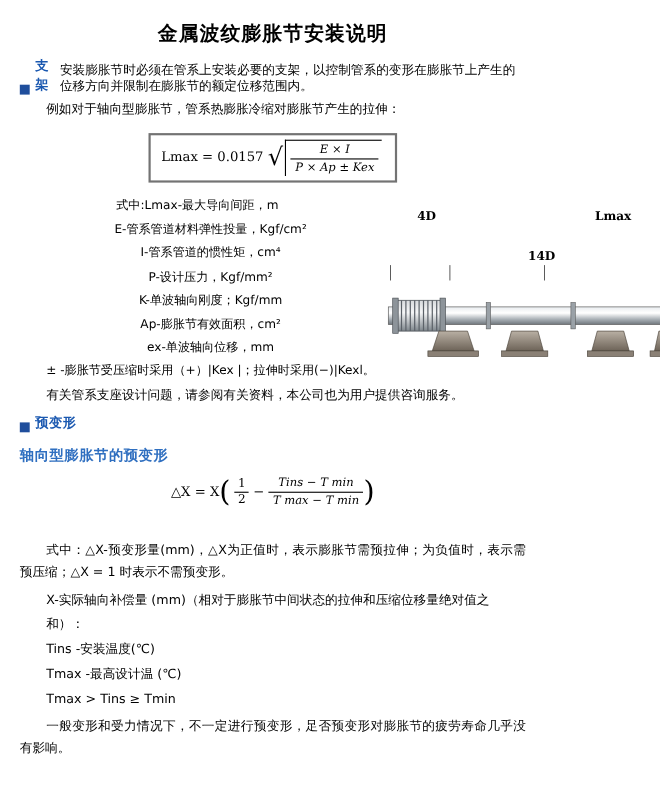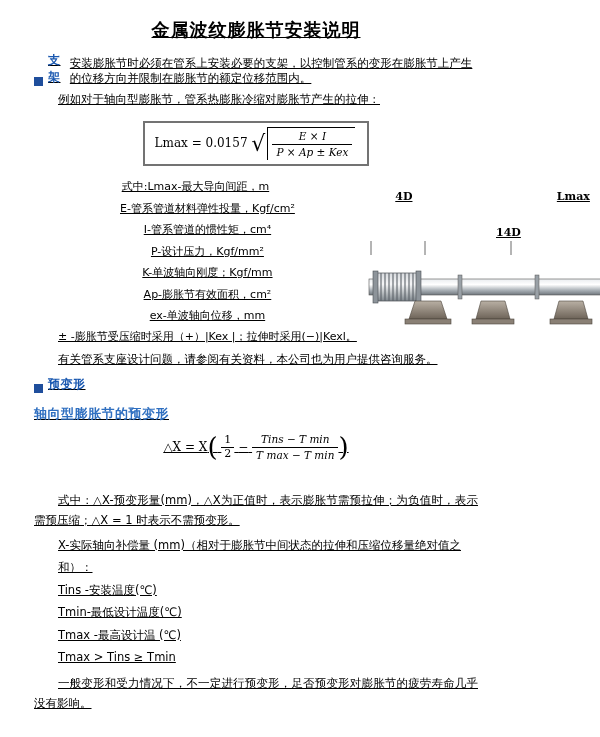--- a/index.html
+++ b/index.html
@@ -12,22 +12,21 @@
     background: #ffffff;
     font-family: "DejaVu Sans", "Liberation Sans", sans-serif;
     color: #000000;
     overflow: hidden;
   }
   .page {
     position: relative;
     width: 496px;
     height: 737px;
     box-sizing: border-box;
-    padding: 10px 18px 0 34px;
-    text-decoration: underline;
+    padding: 10px 18px 0 18px;
   }
   .doc-title {
     text-align: center;
     font-size: 18px;
     font-weight: bold;
     letter-spacing: 1px;
     margin: 8px 0 10px 0;
     font-family: "DejaVu Serif", "Liberation Serif", serif;
   }
   .para {
@@ -304,19 +303,18 @@
     <span class="frac">
       <span class="num">Tins − T min</span>
       <span class="den">T max − T min</span>
     </span><span class="paren">)</span>
   </div>
 
   <p class="para indent">式中：△X-预变形量(mm)，△X为正值时，表示膨胀节需预拉伸；为负值时，表示需预压缩；△X = 1 时表示不需预变形。</p>
 
   <div class="list-line pad-left">X-实际轴向补偿量 (mm)（相对于膨胀节中间状态的拉伸和压缩位移量绝对值之和）：</div>
   <div class="list-line pad-left">Tins -安装温度(℃)</div>
-  <div class="list-line pad-left">Tmin-最低设计温度(℃)</div>
   <div class="list-line pad-left">Tmax -最高设计温 (℃)</div>
   <div class="list-line pad-left">Tmax &gt; Tins ≥ Tmin</div>
 
   <p class="para indent" style="margin-top:4px;">一般变形和受力情况下，不一定进行预变形，足否预变形对膨胀节的疲劳寿命几乎没有影响。</p>
 
 </div>
 
 </body></html>

